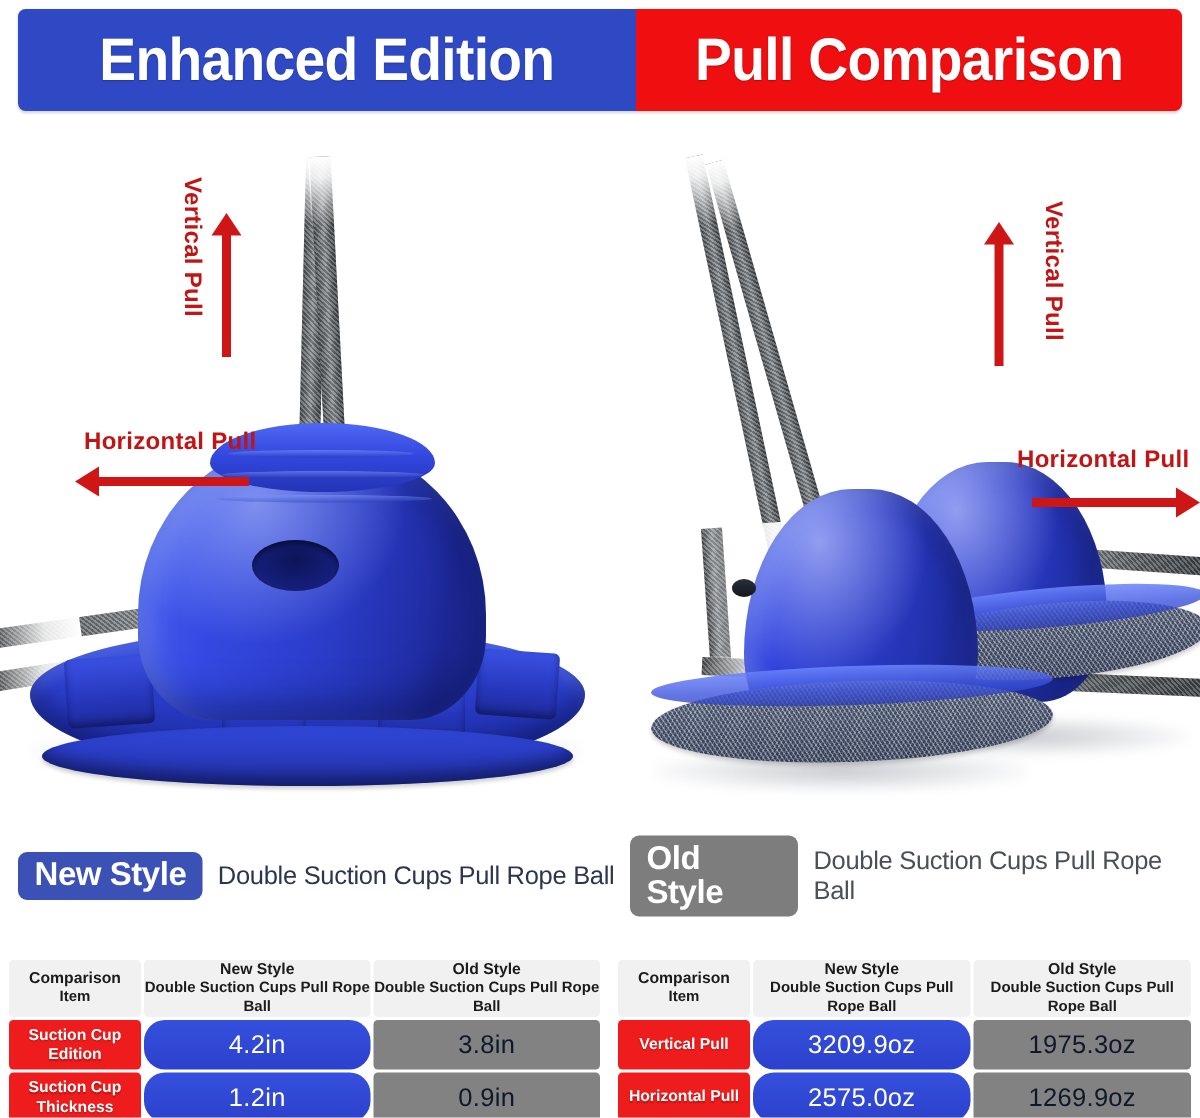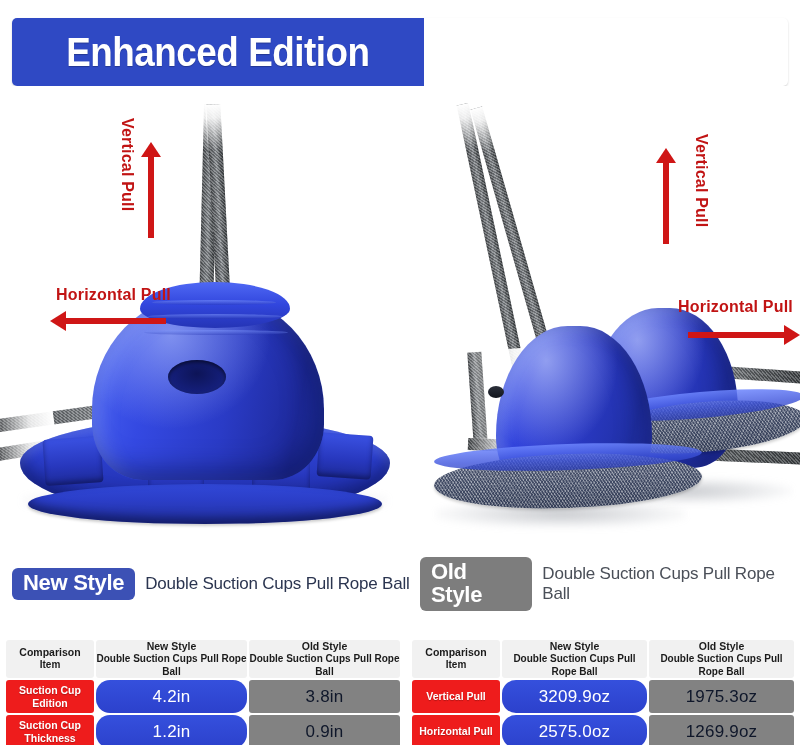--- a/index.html
+++ b/index.html
@@ -7,21 +7,21 @@
   html, body {
     width: 800px; height: 745px;
     background: #ffffff;
     font-family: "Liberation Sans", sans-serif;
     overflow: hidden;
   }
   #page { position: relative; width: 800px; height: 745px; background: #fff; }
 
   
   .banner {
-    position: absolute; left: 12px; top: 18px; width: 776px; height: 68px;
+    position: absolute; left: 12px; top: 6px; width: 776px; height: 68px;
     display: flex; border-radius: 5px; overflow: hidden;
     box-shadow: 0 1px 2px rgba(0,0,0,.18);
   }
   .banner-left, .banner-right {
     display: flex; align-items: center; justify-content: center;
     height: 100%;
   }
   .banner-left { width: 412px; background: #2f49c4; }
   .banner-right { flex: 1; background: #ef0e10; }
   .banner-text {
@@ -218,20 +218,23 @@
 </style>
 </head>
 <body>
 
 <div id="page">
 
   <div class="banner">
     <div class="banner-left">
       <span class="banner-text">Enhanced Edition</span>
     </div>
+    <div class="banner-right">
+      <span class="banner-text">Pull Comparison</span>
+    </div>
   </div>
 
   <div class="stage">
 
     <div class="pane pane-left">
 
       <div class="strap fade-top" style="left:196px; top:18px; width:14px; height:330px; transform:rotate(1.4deg);"></div>
       <div class="strap fade-top" style="left:222px; top:18px; width:14px; height:300px; transform:rotate(-3deg);"></div>
 
       <div class="strap fade-end" style="left:-6px; top:318px; width:224px; height:13px; transform:rotate(-8deg);"></div>

